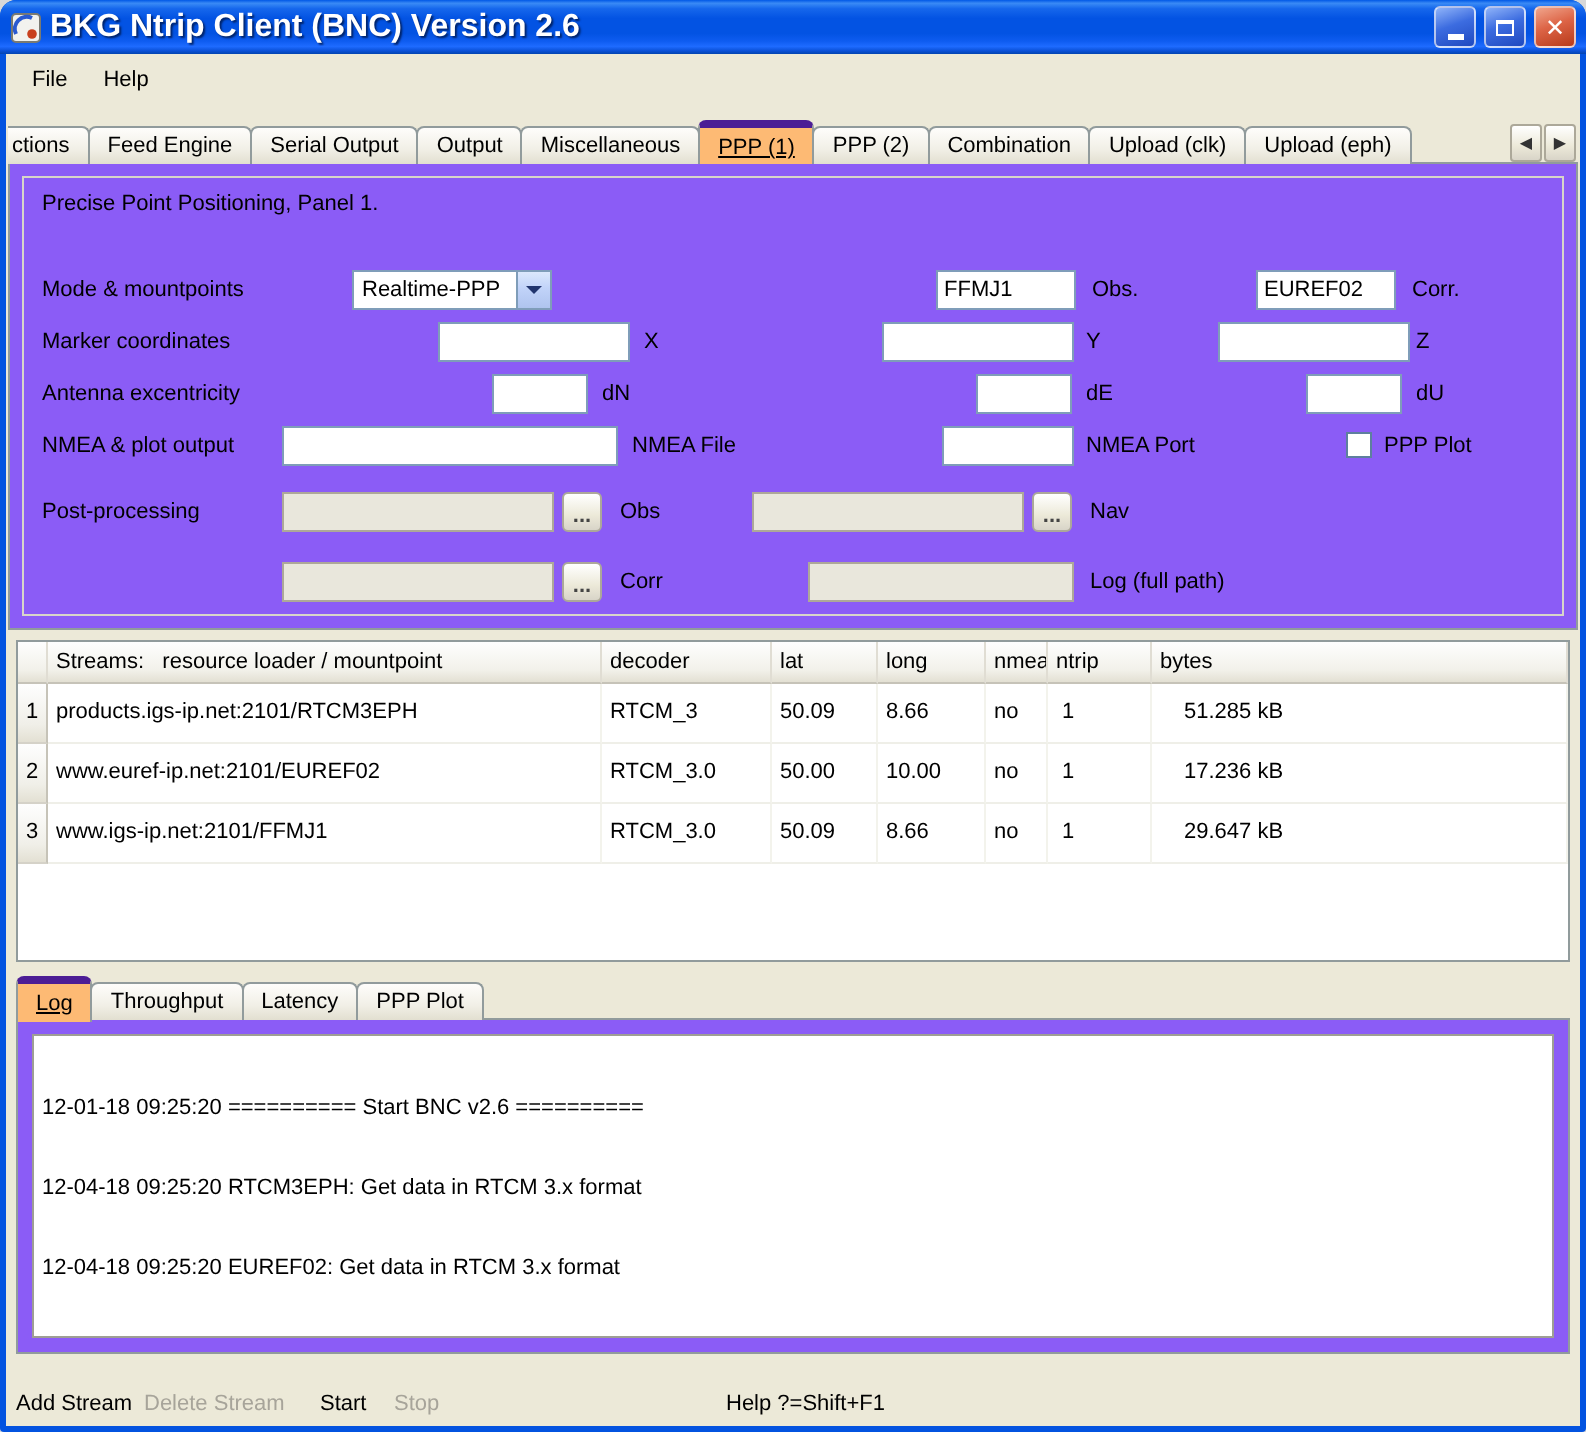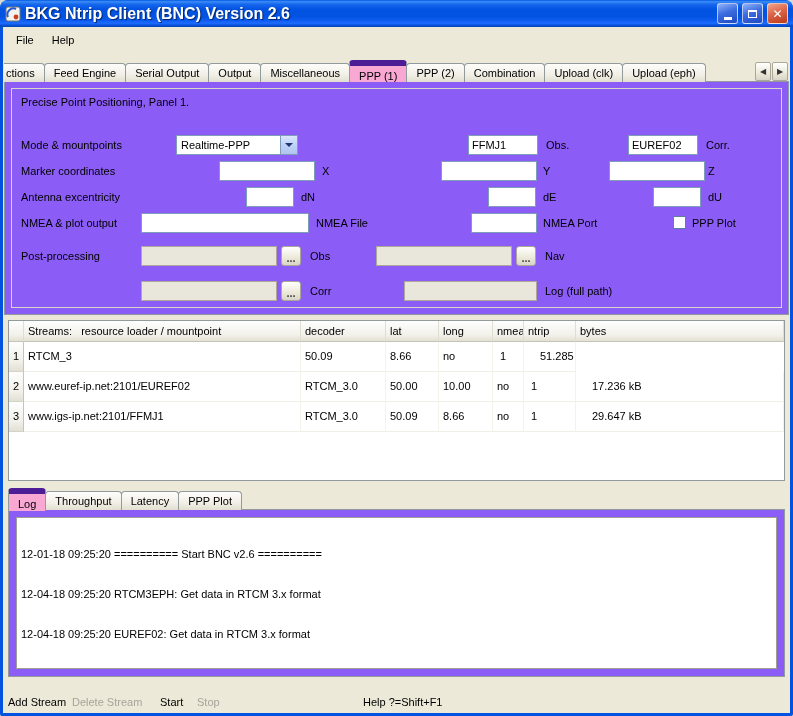--- a/index.html
+++ b/index.html
@@ -28,22 +28,22 @@
   .menubar{position:absolute;top:27px;left:3px;right:3px;height:25px;display:flex;align-items:center;padding-left:4px;background:#ECE9D8;}
   .menuitem{padding:3px 9px;}
   
   .tabstrip{position:absolute;display:flex;align-items:flex-end;height:23px;}
   .tab{
     height:19px;line-height:18px;padding:0 9px;margin-right:-1px;white-space:nowrap;
     background:linear-gradient(to bottom,#FEFDFB,#F1EFE6 60%,#E2DFD0);
     border:1px solid #919B9C;border-bottom:none;border-radius:4px 4px 0 0;position:relative;z-index:1;
   }
   .tab.sel{
-    height:23px;line-height:20px;background:#f9a8d4;border-top:6px solid #4c1d95;
-    margin-bottom:-1px;z-index:3;
+    height:23px;line-height:20px;background:#fdba74;border-top:4px solid #4c1d95;
+    margin-bottom:-1px;z-index:3;text-decoration:underline;
   }
   .tabscroll{position:absolute;top:62px;right:5px;display:flex;gap:1px;}
   .tabscroll .sbtn{width:16px;height:19px;border:1px solid #ACA899;border-radius:2px;
     background:linear-gradient(to bottom,#fff,#ece9d8 60%,#d8d4c8);
     display:flex;align-items:center;justify-content:center;font-size:8px;color:#333;}
   .tabpane{position:absolute;background:#8b5cf6;border:1px solid #919B9C;}
   .innerframe{position:absolute;left:6px;top:6px;right:6px;bottom:6px;border:1px solid #d8d5c9;}
   
   .lbl{position:absolute;height:20px;line-height:20px;white-space:nowrap;}
   .edit{position:absolute;height:20px;border:1px solid #7F9DB9;background:#fff;font-family:inherit;font-size:11px;padding:0 3px;}
@@ -126,21 +126,21 @@
         <span>▶</span>
       </span>
   </div>
 
   <div class="tabpane" style="top:81px;left:4px;width:785px;height:234px;">
     <div class="innerframe"></div>
 
     <div class="lbl" style="left:16px;top:10px;">Precise Point Positioning, Panel 1.</div>
 
     <div class="lbl" style="left:16px;top:53px;">Mode &amp; mountpoints</div>
-    <div class="combo" style="left:171px;top:53px;width:122px;">
+    <div class="combo" style="left:171px;top:53px;width:100px;">
       <span class="val">Realtime-PPP</span>
       <span class="cbtn">
           <span class="arrow"></span>
         </span>
     </div>
     <input class="edit" style="left: 463px; top: 53px; width: 70px;" value="FFMJ1">
     <div class="lbl" style="left:541px;top:53px;">Obs.</div>
     <input class="edit" style="left: 623px; top: 53px; width: 70px;" value="EUREF02">
     <div class="lbl" style="left:701px;top:53px;">Corr.</div>
 
@@ -189,20 +189,21 @@
       <div class="hcell">Streams:   resource loader / mountpoint</div>
       <div class="hcell">decoder</div>
       <div class="hcell">lat</div>
       <div class="hcell">long</div>
       <div class="hcell">nmea</div>
       <div class="hcell">ntrip</div>
       <div class="hcell">bytes</div>
     </div>
     <div class="t-row">
       <div class="vhead">1</div>
+      <div class="cell">products.igs-ip.net:2101/RTCM3EPH</div>
       <div class="cell">RTCM_3</div>
       <div class="cell">50.09</div>
       <div class="cell">8.66</div>
       <div class="cell">no</div>
       <div class="cell" style="padding-left:7px;">1</div>
       <div class="cell" style="padding-left:16px;">51.285 kB</div>
     </div>
     <div class="t-row">
       <div class="vhead">2</div>
       <div class="cell">www.euref-ip.net:2101/EUREF02</div>

